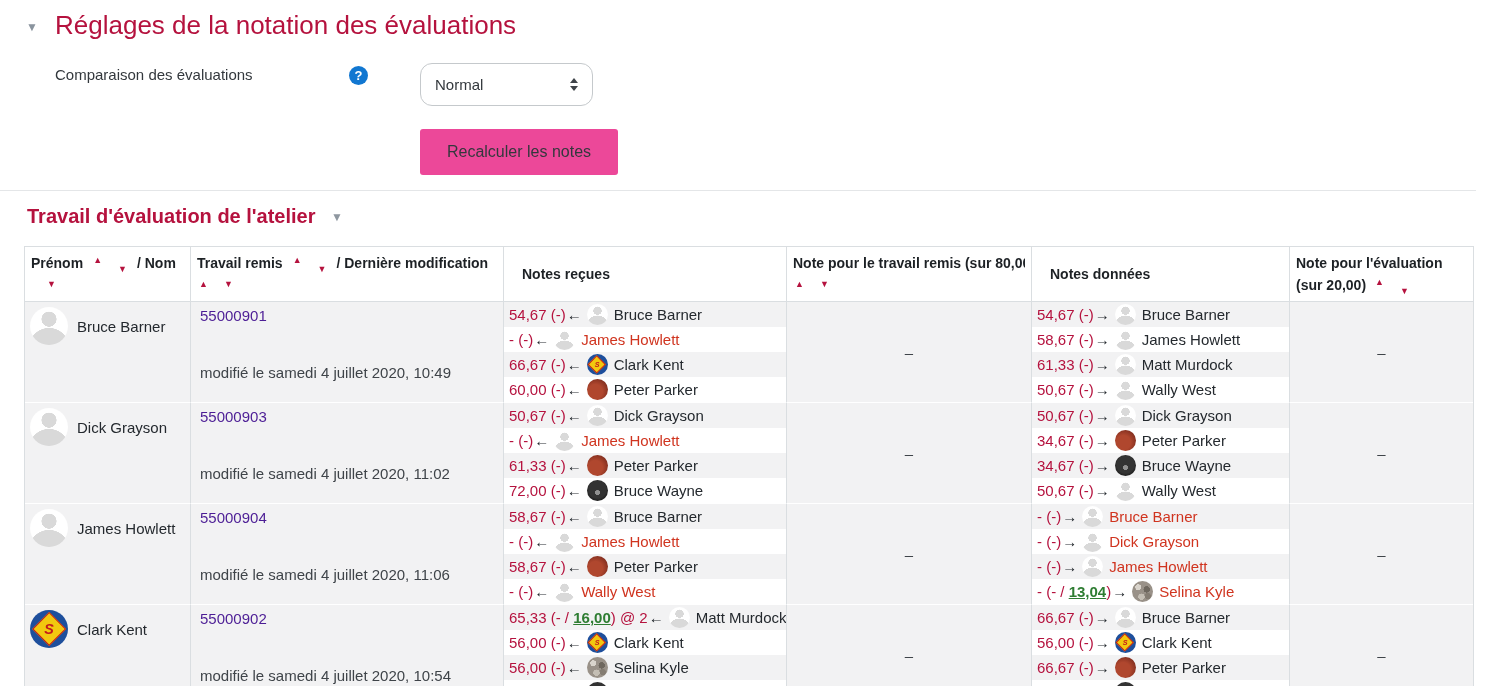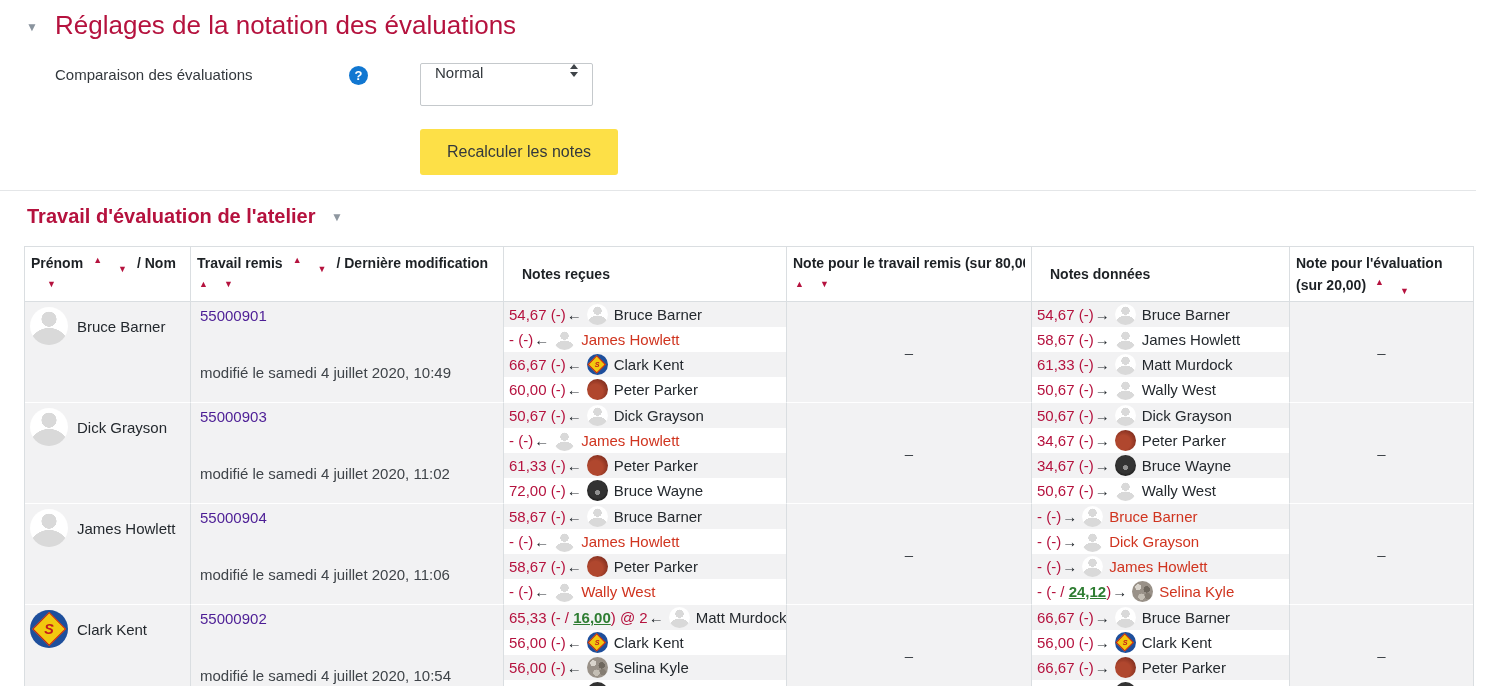--- a/index.html
+++ b/index.html
@@ -9,31 +9,31 @@
 
   
   .settings { position:absolute; inset:0 0 auto 0; height:190px; }
   .title-caret { position:absolute; left:26px; top:20px; font-size:12px; color:#8a949e; cursor:pointer; }
   .stitle { position:absolute; left:55px; top:10px; font-size:26px; font-weight:500; color:#b5123e; }
   .cmp-label { position:absolute; left:55px; top:66px; font-size:15px; color:#33383d; }
   .help { position:absolute; left:349px; top:66px; width:19px; height:19px; border-radius:50%;
           background:#1177d1; color:#fff; font-size:13px; font-weight:bold;
           display:flex; align-items:center; justify-content:center; cursor:pointer; }
   .selectbox { position:absolute; left:420px; top:63px; width:173px; height:43px;
-               border:1px solid #c5c9cc; border-radius:2px; background:#fff;
-               display:flex; justify-content:space-between;
+               border:1px solid #c5c9cc; border-radius:12px; background:#fff;
+               display:flex; align-items:center; justify-content:space-between;
                padding:0 14px; cursor:pointer; }
   .sel-text { font-size:15px; color:#33383d; }
   .sel-arrows { display:block; }
   .tri-up { width:0; height:0; border-left:4px solid transparent; border-right:4px solid transparent;
             border-bottom:5px solid #3f4449; display:block; margin-bottom:3px; }
   .tri-down { width:0; height:0; border-left:4px solid transparent; border-right:4px solid transparent;
               border-top:5px solid #3f4449; display:block; }
   .recalc { position:absolute; left:420px; top:129px; width:198px; height:46px;
-            background:#fde047; border:none; border-radius:3px; font-size:16px; color:#33383d;
+            background:#ec4899; border:none; border-radius:3px; font-size:16px; color:#33383d;
             font-family:inherit; cursor:pointer; }
   .divider { position:absolute; top:190px; left:0; width:1476px; border:none; border-top:1px solid #e4e6e8; }
 
   
   .report { position:absolute; top:205px; left:0; right:0; }
   .rtitle-row { margin:0 0 18px 27px; font-size:20px; font-weight:700; color:#b5123e; }
   .r-caret { font-size:12px; color:#8f98a0; margin-left:10px; vertical-align:2px; cursor:pointer; font-weight:400; }
 
   table.report-table { margin-left:24px; width:1448px; table-layout:fixed;
                        border-collapse:separate; border-spacing:0; border:1px solid #dadee1; }
@@ -339,21 +339,21 @@
                 <span class="avatar av-default sm"></span>
                 <a class="uname pending">Dick Grayson</a>
               </div>
               <div class="sub">
                 <span class="grade"><span class="gnum dash">-</span><span class="gdetail"><span>&nbsp;(-)</span></span></span>
                 <span class="dir">→</span>
                 <span class="avatar av-default sm"></span>
                 <a class="uname pending">James Howlett</a>
               </div>
               <div class="sub">
-                <span class="grade"><span class="gnum dash">-</span><span class="gdetail"><span>&nbsp;(- / </span><a class="override">24,12</a><span>)</span></span></span>
+                <span class="grade"><span class="gnum dash">-</span><span class="gdetail"><span>&nbsp;(- / </span><a class="override">13,04</a><span>)</span></span></span>
                 <span class="dir">→</span>
                 <span class="avatar av-catwoman sm"></span>
                 <a class="uname pending">Selina Kyle</a>
               </div>
             </td>
             <td class="center"><span>–</span></td>
           </tr>
           <tr>
             <td>
               <div class="personcell">

